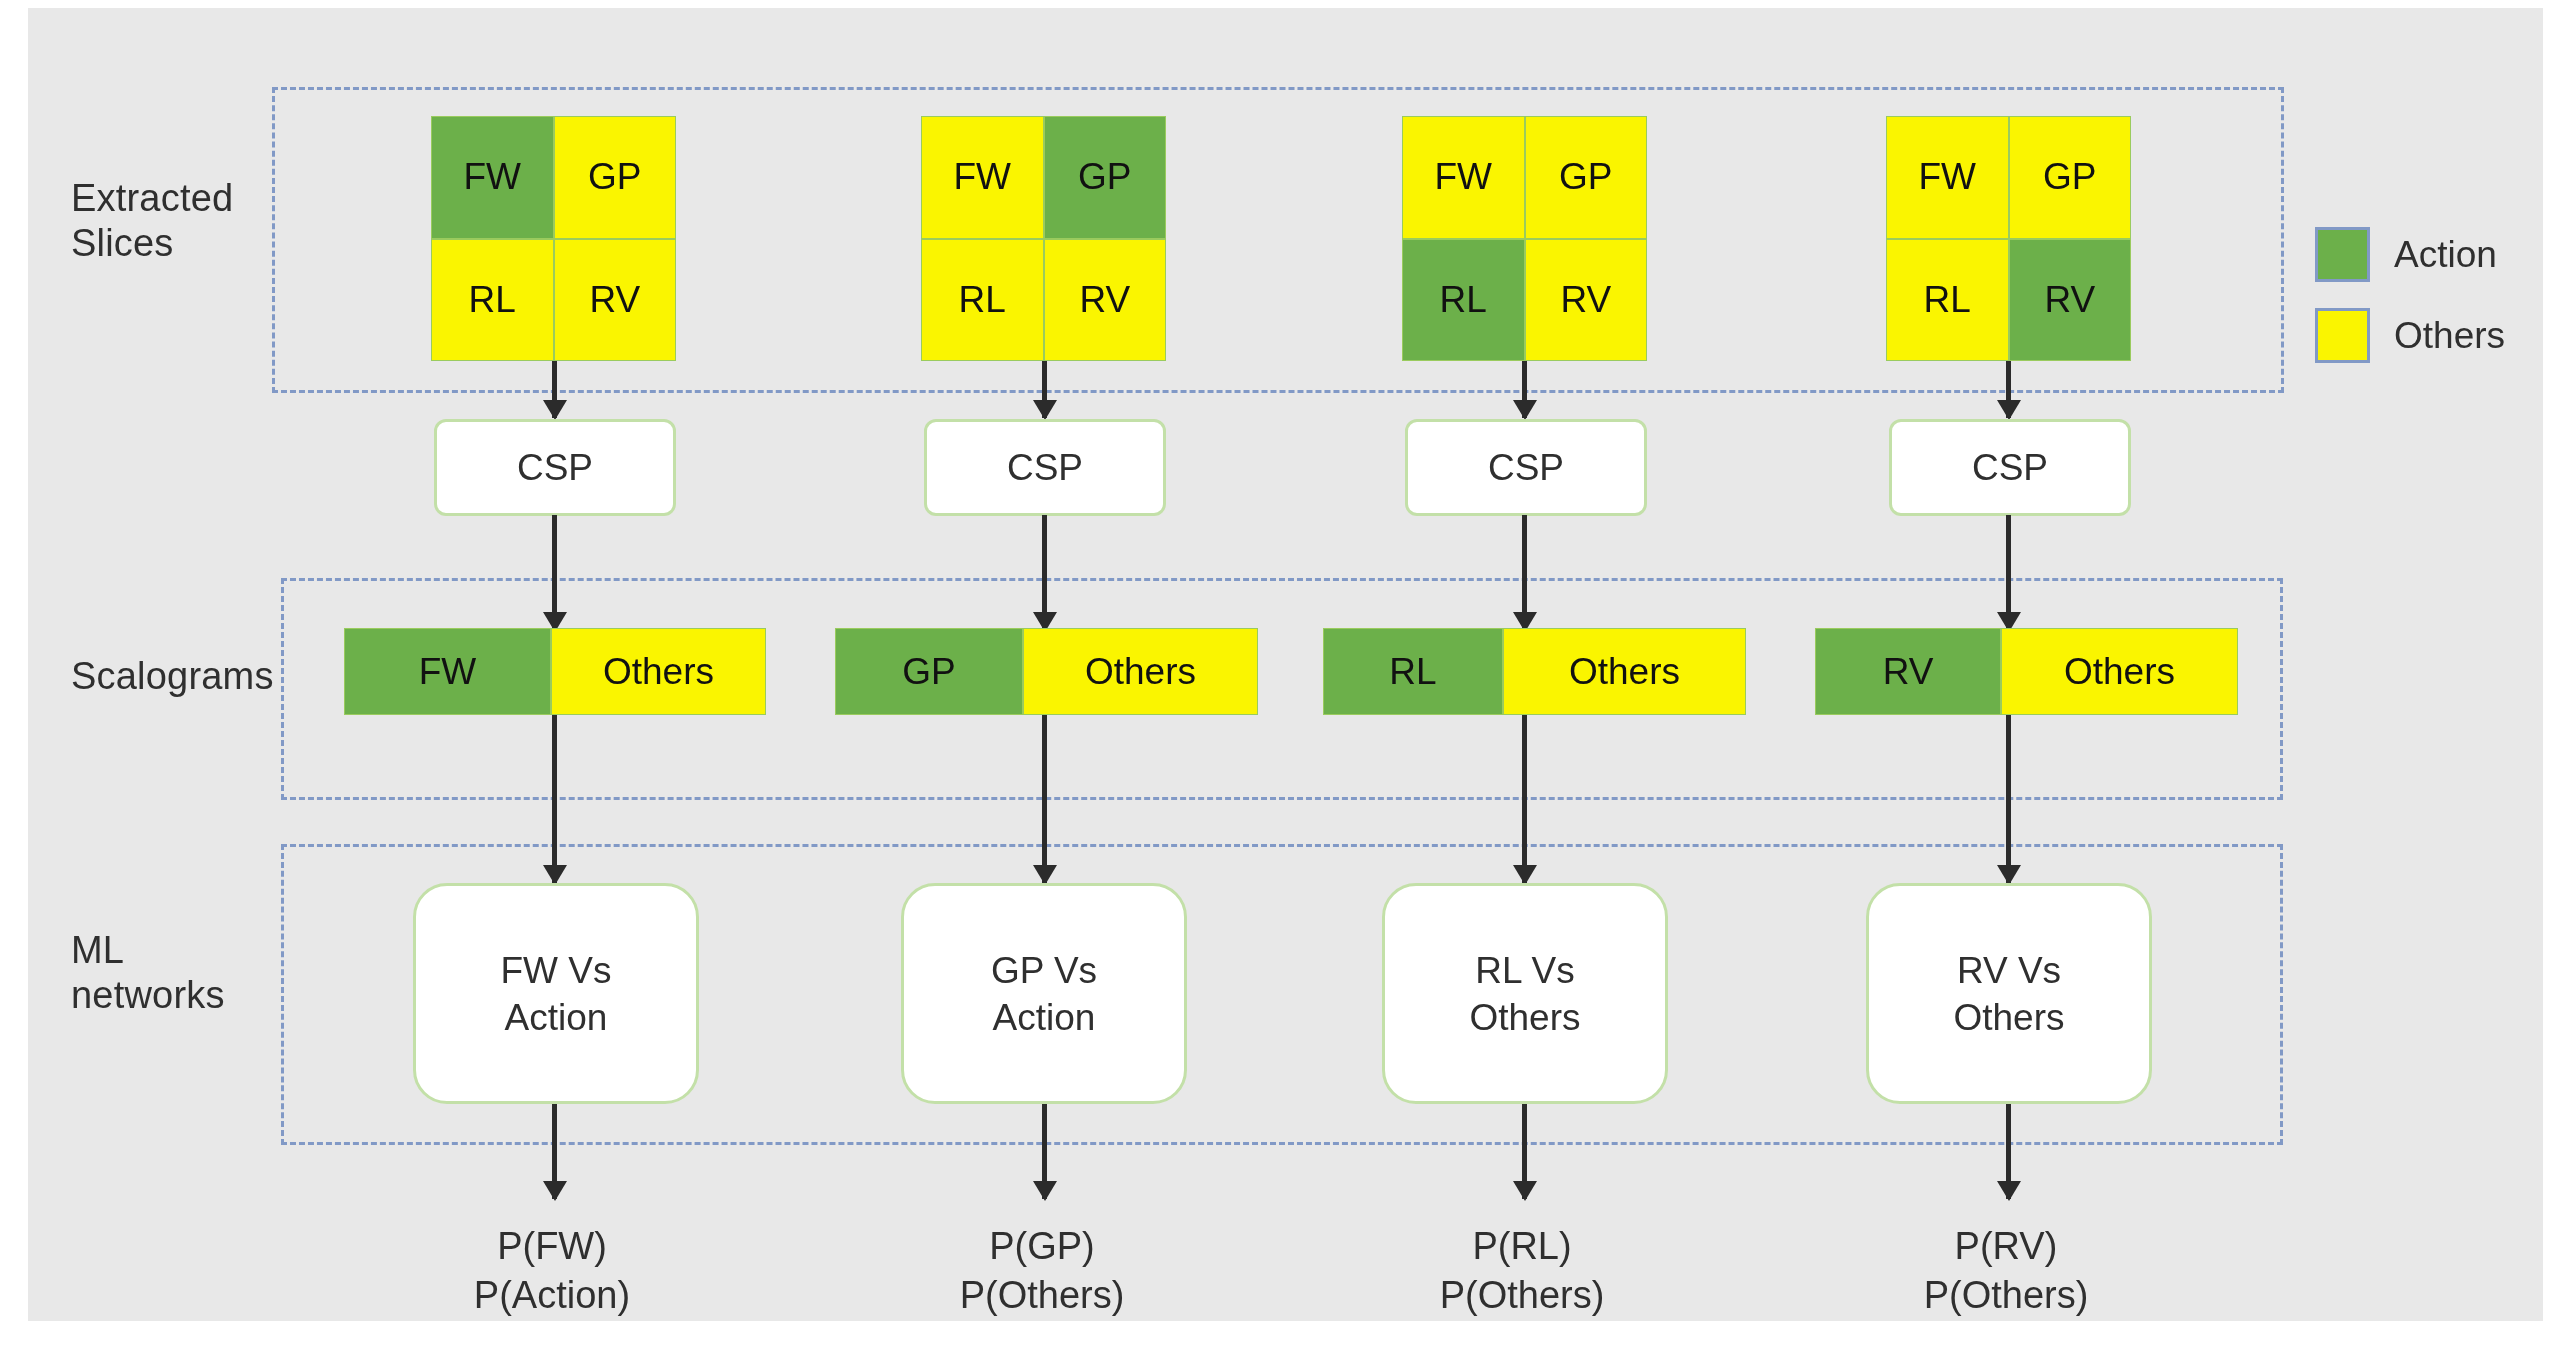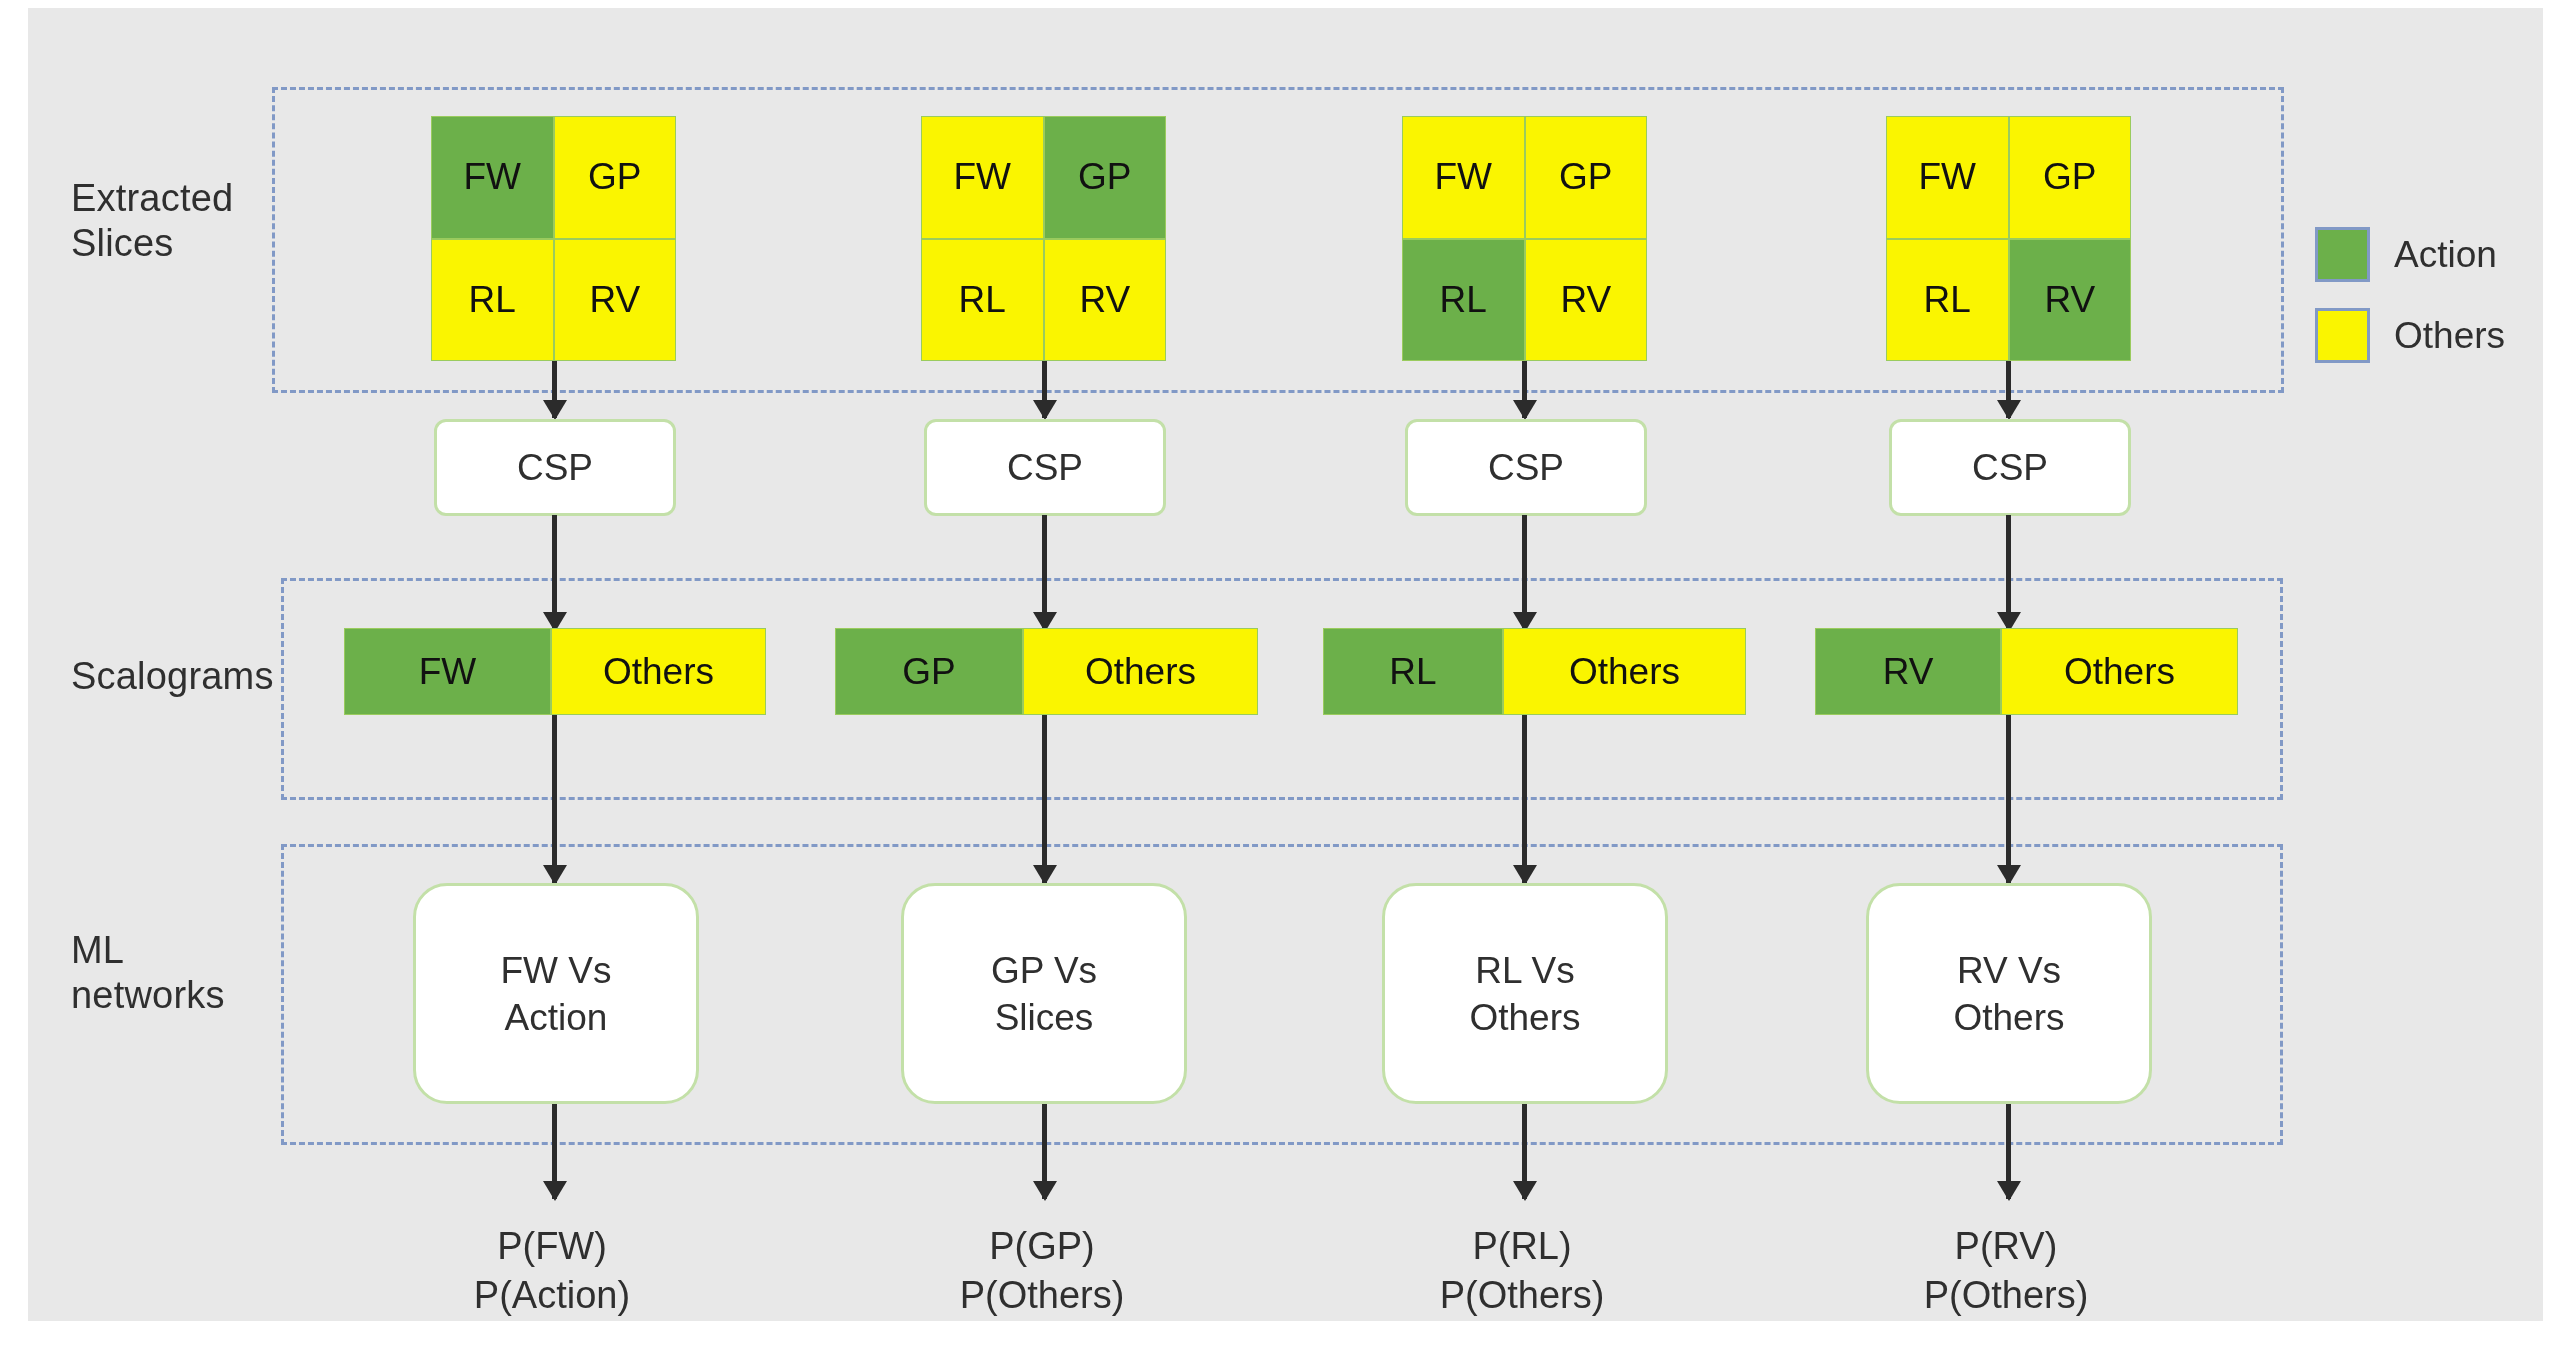--- a/index.html
+++ b/index.html
@@ -105,21 +105,21 @@
   </div>
   <div class="arrow" style="left:1042px;top:361px;height:57px;"></div>
   <div class="proc" style="left:924px;top:419px;width:242px;height:97px;">CSP</div>
   <div class="arrow" style="left:1042px;top:515px;height:115px;"></div>
   <div class="scalo" style="left:835px;top:628px;width:423px;">
     <div class="seg seg-action" style="width:188px;">GP</div>
     <div class="seg seg-other" style="width:235px;">Others</div>
   </div>
   <div class="arrow" style="left:1042px;top:715px;height:168px;"></div>
   <div class="proc ml" style="left:901px;top:883px;width:286px;height:221px;">GP Vs
-Slices</div>
+Action</div>
   <div class="arrow" style="left:1042px;top:1104px;height:95px;"></div>
   <div class="outtext" style="left:894px;top:1222px;width:296px;text-align:center;">P(GP)
 P(Others)</div>
 
   <div class="slice-grid" style="left:1402px;top:116px;">
     <div class="slice-cell cell-other">FW</div>
     <div class="slice-cell cell-other">GP</div>
     <div class="slice-cell cell-action">RL</div>
     <div class="slice-cell cell-other">RV</div>
   </div>

